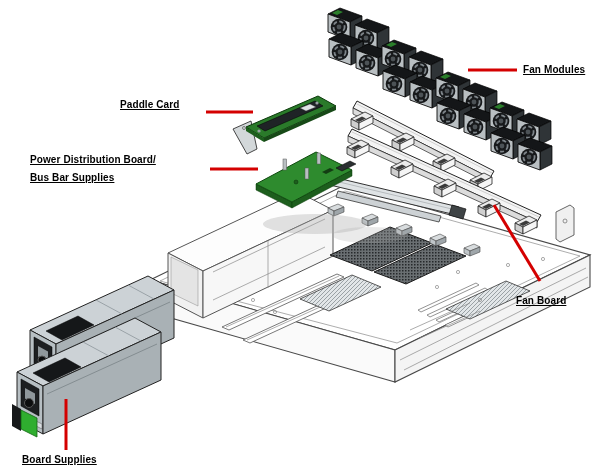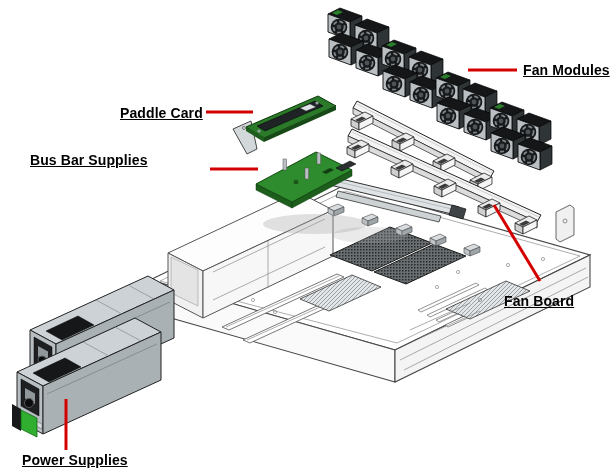--- a/index.html
+++ b/index.html
@@ -6,21 +6,21 @@
   body{background:#fff;font-family:"Liberation Sans",sans-serif;}
   .stage{
     position:relative;width:616px;height:475px;overflow:hidden;
     background:var(--background,#ffffff);
   }
   .stage svg{position:absolute;left:0;top:0;}
   .label{
     position:absolute;
     font-family:"Liberation Sans",sans-serif;
     font-weight:bold;
-    font-size:14px;
+    font-size:10px;
     line-height:18px;
     color:var(--label-text,#000000);
     text-decoration:underline;
     white-space:nowrap;
     letter-spacing:0.1px;
   }
   .red{stroke:var(--callout-red,#d40000);stroke-width:3;}
   .pcb{fill:var(--pcb-green,#2e8b2e);}
   .pcbEdge{fill:var(--pcb-green-dark,#1d5e1d);}
   .paddle{fill:var(--paddle-green,#2a7a2a);}
@@ -233,24 +233,25 @@
       <line class="red" x1="468" y1="70" x2="517" y2="70"></line>
       <line class="red" x1="206" y1="112" x2="253" y2="112"></line>
       <line class="red" x1="210" y1="169" x2="258" y2="169"></line>
       <line class="red" x1="494" y1="205" x2="540" y2="281"></line>
       <line class="red" x1="66" y1="399" x2="66" y2="450"></line>
     </g>
   </svg>
 
   <div class="label" style="left:523px;top:61px;">Fan Modules</div>
 
-  <div class="label" style="left:120px;top:104px;">Paddle Card</div>
+  <div class="label" style="left:120px;top:96px;">Paddle Card</div>
 
   <div class="label" style="left:30px;top:151px;">
+    <div>Power Distribution Board/</div>
     <div>Bus Bar Supplies</div>
   </div>
 
-  <div class="label" style="left:504px;top:292px;">
+  <div class="label" style="left:516px;top:292px;">
     <div>Fan Board</div>
   </div>
 
-  <div class="label" style="left:22px;top:451px;">Power Supplies</div>
+  <div class="label" style="left:22px;top:451px;">Board Supplies</div>
 </div>
 
 </body></html>

